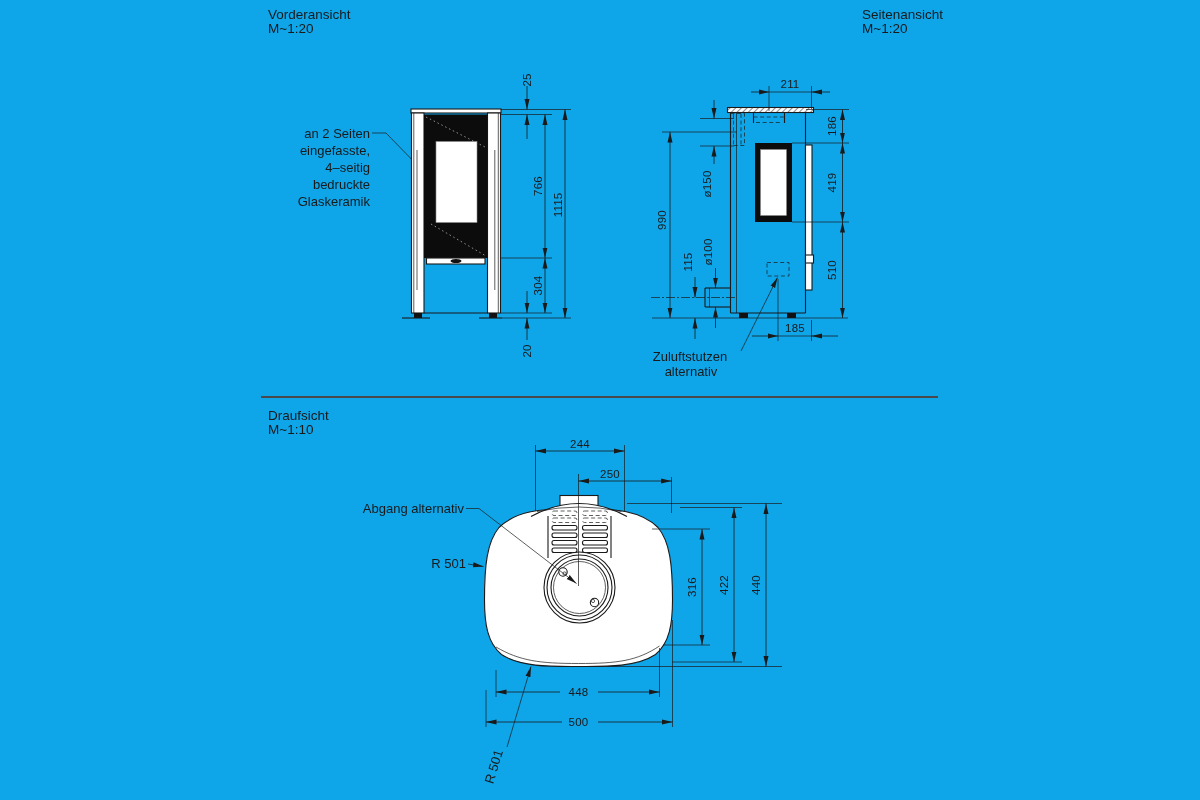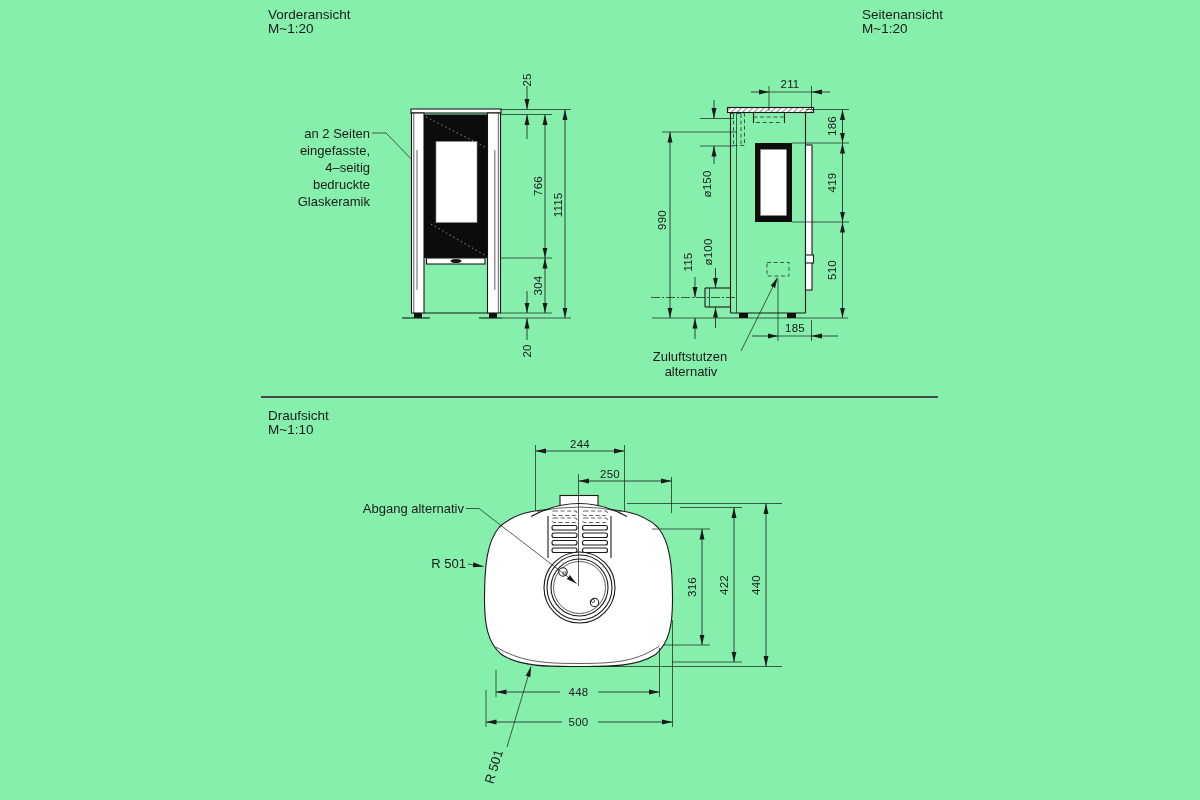--- a/index.html
+++ b/index.html
@@ -1,16 +1,16 @@
 <!DOCTYPE html>
 <html><head>
 <meta charset="utf-8">
 <style>
   html,body{margin:0;padding:0;background:#ffffff;}
-  .page{position:relative;width:1200px;height:800px;background:#86efac;overflow:hidden;}
+  .page{position:relative;width:1200px;height:800px;background:#0ea5e9;overflow:hidden;}
   svg text{font-family:"Liberation Sans",sans-serif;fill:#1a1a1a;}
   .t14{font-size:13.5px;}
   .dim{font-size:11.5px;letter-spacing:.2px;}
   .note{font-size:13px;}
   .s{stroke:#1a1a1a;stroke-width:1.1;fill:none;}
   .sf{stroke:#1a1a1a;stroke-width:1.1;fill:#fff;}
   .thin{stroke:#1a1a1a;stroke-width:.7;fill:none;}
   .dimln{stroke:#1a1a1a;stroke-width:.8;fill:none;}
   .dash{stroke-dasharray:4 2.6;}
   .refl{stroke:#c9c9c9;stroke-width:.7;stroke-dasharray:1.5 2.8;fill:none;}

